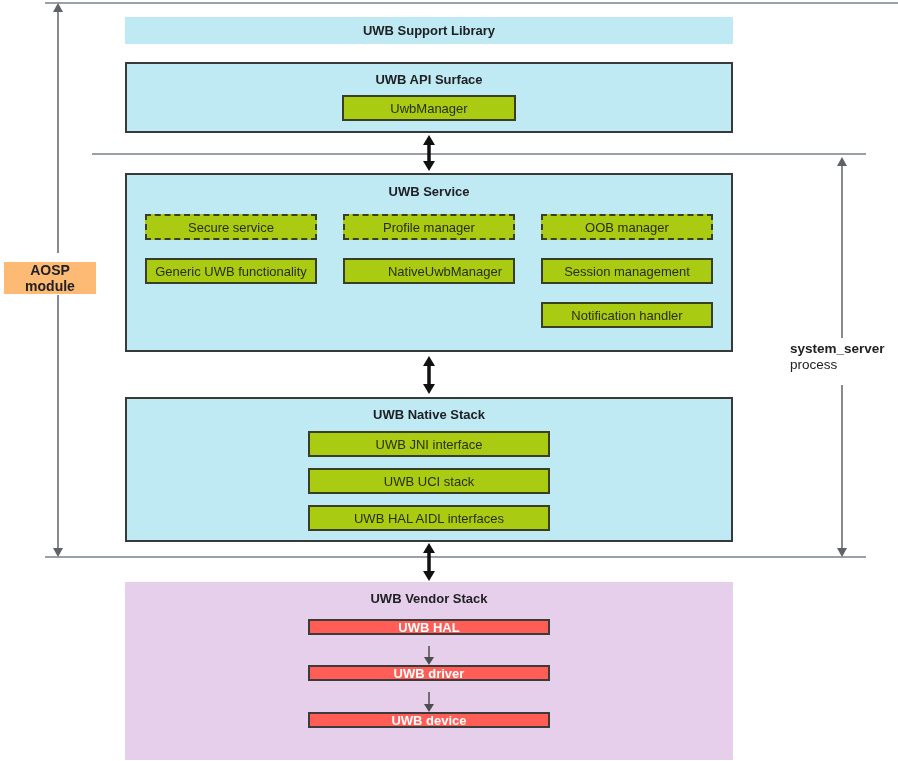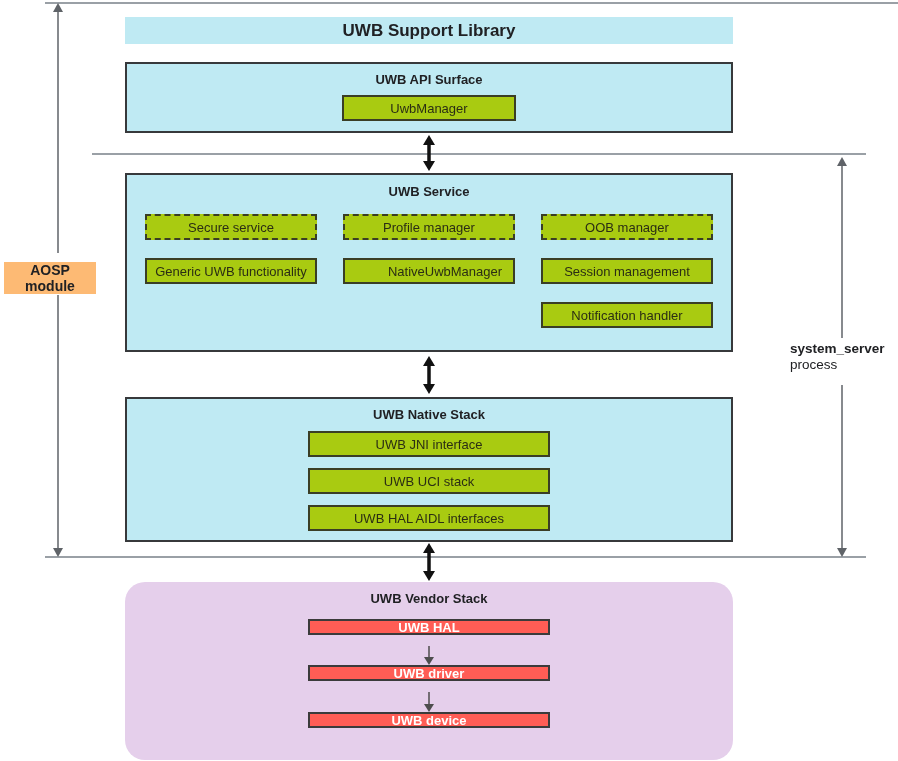--- a/index.html
+++ b/index.html
@@ -19,21 +19,21 @@
     position: absolute;
     height: 2px;
     background: #9aa0a6;
   }
   .cyan-bar {
     position: absolute;
     left: 125px; top: 17px;
     width: 608px; height: 27px;
     background: #bfeaf3;
     display: flex; align-items: center; justify-content: center;
-    font-weight: bold; font-size: 17px;
+    font-weight: bold; font-size: 13px;
   }
   .cyan-box {
     position: absolute;
     left: 125px;
     width: 608px;
     background: #bfeaf3;
     border: 2px solid #37393b;
   }
   .box-title {
     position: absolute;
@@ -52,21 +52,20 @@
     color: #2b2e14;
   }
   .module.dashed { border-style: dashed; }
   .module.wide { width: 242px; left: 181px; }
   .module.col { width: 172px; }
   .vendor-box {
     position: absolute;
     left: 125px; top: 582px;
     width: 608px; height: 178px;
     background: #e5cfeb;
-    border-radius: 20px;
   }
   .red-module {
     position: absolute;
     left: 183px;
     width: 242px; height: 16px;
     background: #ff5d55;
     border: 2px solid #3b3b3b;
     display: flex; align-items: center; justify-content: center;
     font-size: 13px; font-weight: bold; color: #ffffff;
   }

